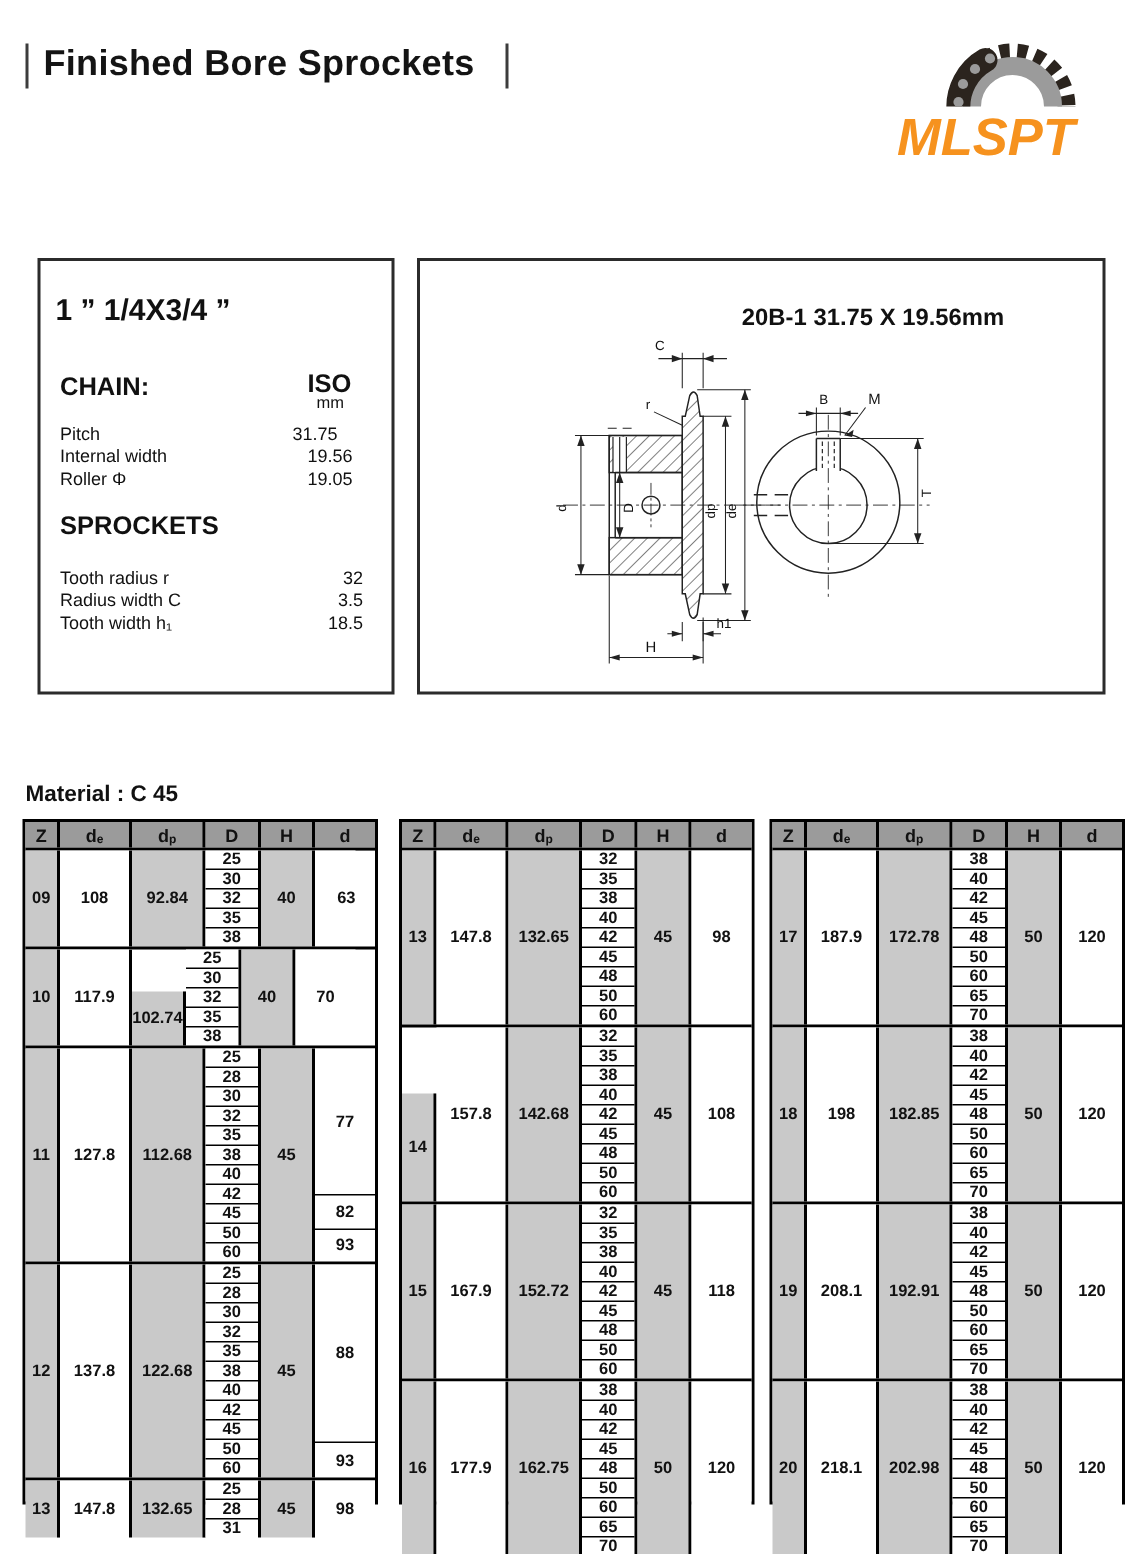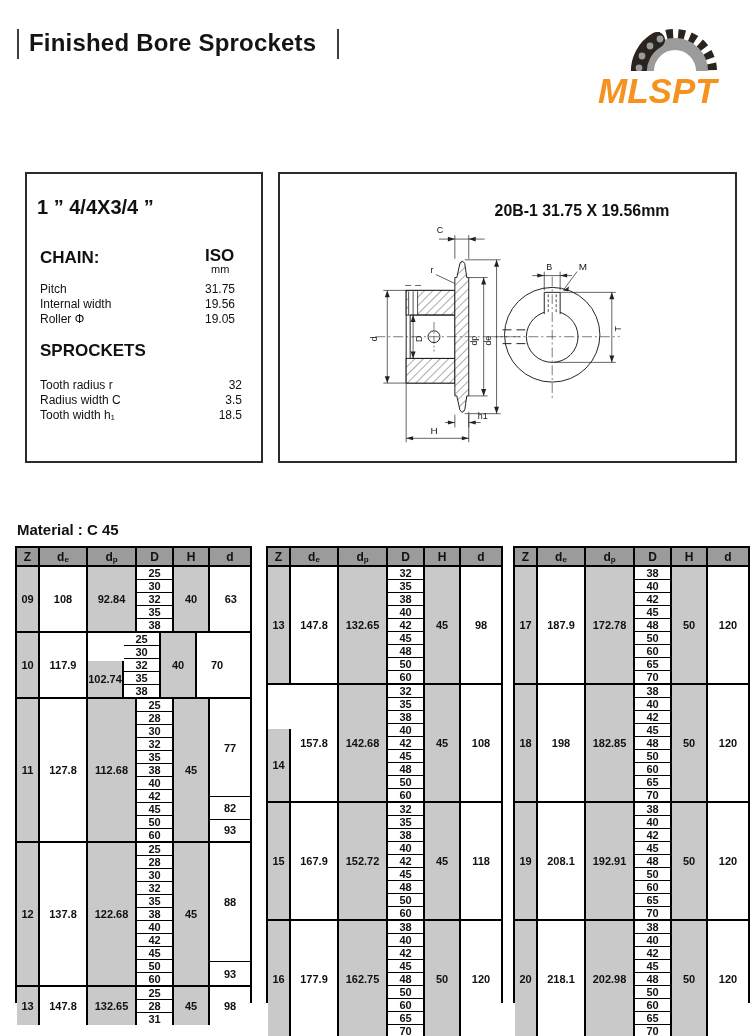--- a/index.html
+++ b/index.html
@@ -62,27 +62,27 @@
     <path d="M42,64 A36,36 0 0 1 60,30" fill="none" stroke="#2b241e" stroke-width="16" stroke-linecap="round"></path>
     <circle cx="42" cy="58" r="3.4" fill="#9b9b9b"></circle>
     <circle cx="45" cy="46" r="3.4" fill="#9b9b9b"></circle>
     <circle cx="53" cy="36" r="3.4" fill="#9b9b9b"></circle>
     <circle cx="63" cy="29" r="3.4" fill="#9b9b9b"></circle>
   </g>
   <text x="1" y="93" font-size="35" font-weight="bold" font-style="italic" fill="#F6921E">MLSPT</text>
 </svg>
 
 <div class="abs frame" style="left:25px;top:172px;width:238px;height:291px;">
-  <div class="abs spec-size" style="left:10px;top:22px;">1 ” 4/4X3/4 ”</div>
+  <div class="abs spec-size" style="left:10px;top:22px;">1 ” 1/4X3/4 ”</div>
   <div class="abs spec-h" style="left:13px;top:74px;">CHAIN:</div>
   <div class="abs spec-h" style="left:178px;top:72px;">ISO</div>
   <div class="abs mm" style="left:184px;top:89px;">mm</div>
 
   <div class="spec-row" style="left:13px;top:108px;">Pitch</div>
-  <div class="spec-val" style="left:178px;top:108px;">31.75</div>
+  <div class="spec-val" style="left:168px;top:108px;">31.75</div>
   <div class="spec-row" style="left:13px;top:123px;">Internal width</div>
   <div class="spec-val" style="left:178px;top:123px;">19.56</div>
   <div class="spec-row" style="left:13px;top:138px;">Roller  Φ</div>
   <div class="spec-val" style="left:178px;top:138px;">19.05</div>
 
   <div class="abs spec-h" style="left:13px;top:167px;">SPROCKETS</div>
 
   <div class="spec-row" style="left:13px;top:204px;">Tooth radius  r</div>
   <div class="spec-val" style="left:170px;top:204px;width:45px;text-align:right;">32</div>
   <div class="spec-row" style="left:13px;top:219px;">Radius width C</div>

